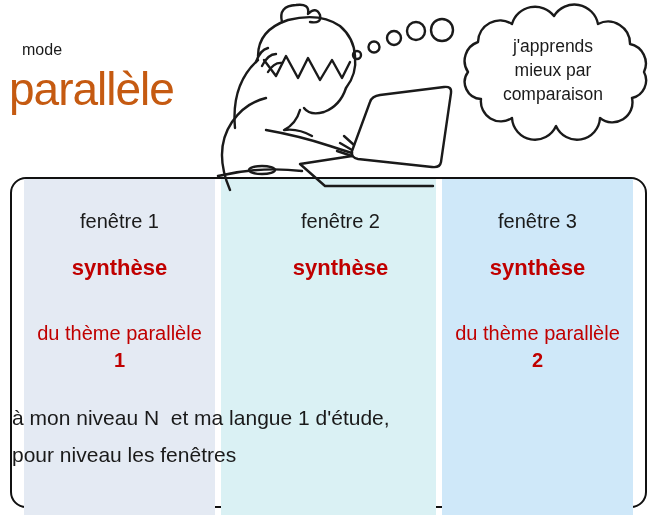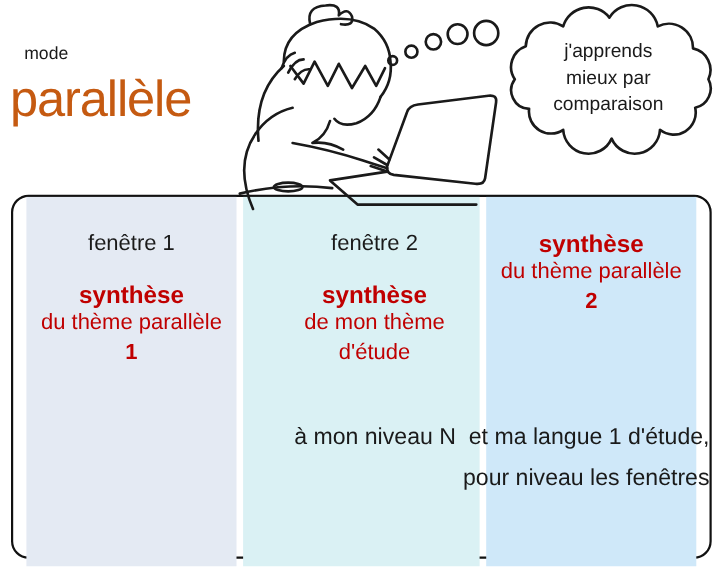--- a/index.html
+++ b/index.html
@@ -42,24 +42,24 @@
     display:flex;gap:6px;
   }
   .panel{
     flex:1 1 0;text-align:center;box-sizing:border-box;padding-top:31px;
   }
   .panel-1{background:var(--window1-bg,#E4EAF3);}
   .panel-2{background:var(--window2-bg,#DAF1F4);padding-left:24px;}
   .panel-3{background:var(--window3-bg,#CFE8F9);}
   .win-name{font-size:20px;line-height:22px;color:var(--ink,#1a1a1a);margin-bottom:24px;}
   .win-heading{font-size:22px;line-height:24px;font-weight:700;color:var(--accent-red,#C00000);}
-  .win-desc{font-size:20px;line-height:27px;color:var(--accent-red,#C00000);padding:0 4px;}
+  .win-desc{font-size:20px;line-height:27px;color:var(--accent-red,#C00000);padding:0 4px;margin-top:40px;}
   .win-number{font-size:20px;line-height:26px;font-weight:700;color:var(--accent-red,#C00000);}
   .bottom-note{
-    position:absolute;left:0;top:200px;width:100%;text-align:right;z-index:2;
+    position:absolute;left:0;top:220px;width:100%;text-align:left;z-index:2;
   }
   .note-line{
     font-size:21px;line-height:37px;color:var(--ink,#1a1a1a);white-space:pre-wrap;
   }
 </style>
 </head>
 <body>
 
 <div id="stage">
 
@@ -133,25 +133,25 @@
       <div class="panel panel-1">
         <div class="win-name">fenêtre 1</div>
         <div class="win-heading">synthèse</div>
         <div class="win-desc">du thème parallèle</div>
         <div class="win-number">1</div>
       </div>
 
       <div class="panel panel-2">
         <div class="win-name">fenêtre 2</div>
         <div class="win-heading">synthèse</div>
-        <div class="win-desc">de mon thème d'étude</div>
         <div class="win-number"></div>
       </div>
 
       <div class="panel panel-3">
+        <div class="win-name">fenêtre 3</div>
         <div class="win-heading">synthèse</div>
         <div class="win-desc">du thème parallèle</div>
         <div class="win-number">2</div>
       </div>
 
     </div>
 
     <div class="bottom-note">
       <div class="note-line">à mon niveau N  et ma langue 1 d'étude,</div>
       <div class="note-line">pour niveau les fenêtres</div>

